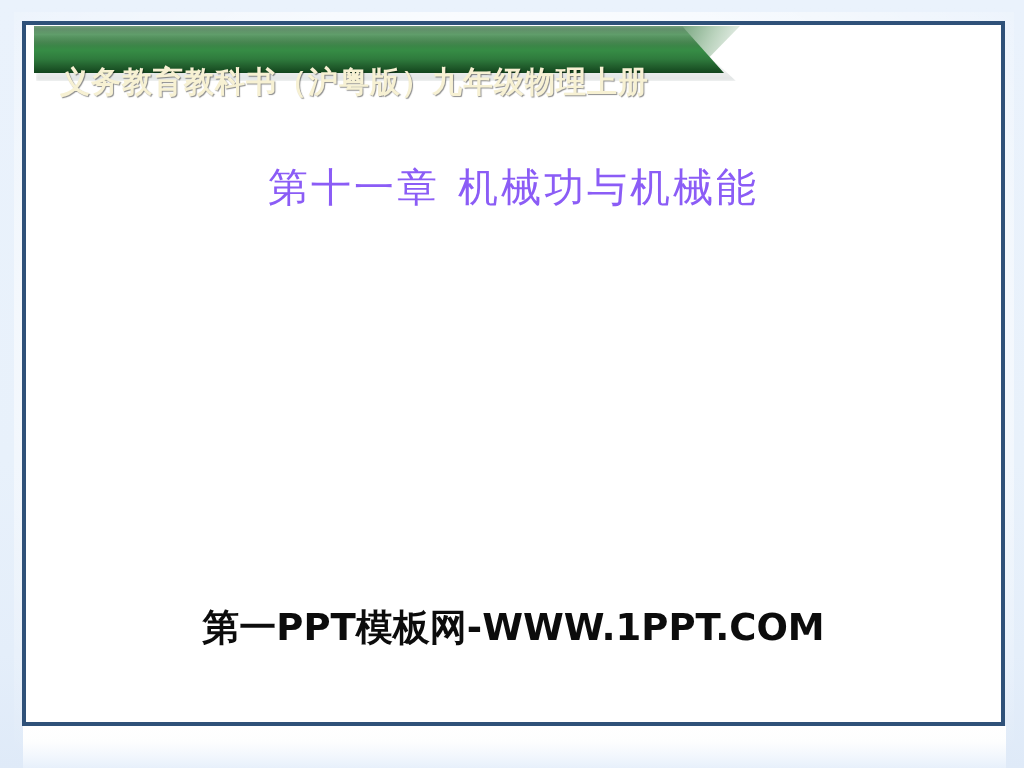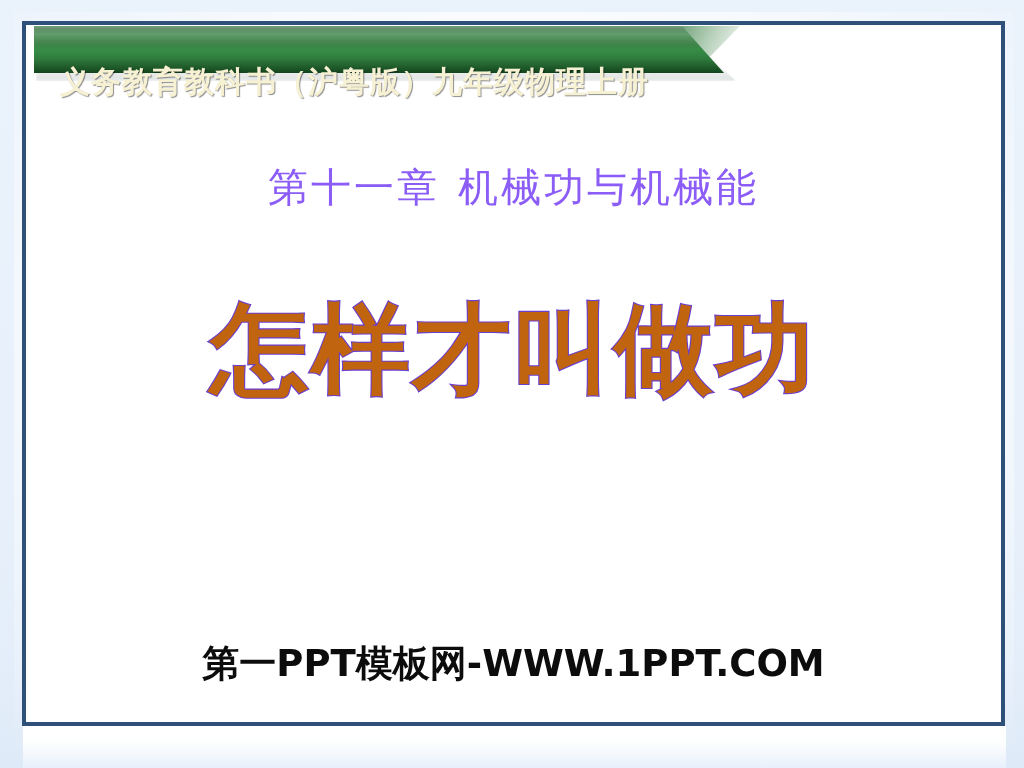--- a/index.html
+++ b/index.html
@@ -198,21 +198,20 @@
     left: 0;
     top: 578px;
     width: 100%;
     text-align: center;
     font-family: "DejaVu Sans", "Liberation Sans", sans-serif;
     font-size: 37px;
     font-weight: 700;
     color: #0c0c0c;
     letter-spacing: 0px;
     white-space: nowrap;
-    margin-top: 36px;
   }
 </style>
 </head>
 <body>
 
 <div id="viewer">
 
   <div id="slide-glow"></div>
   <div id="slide-reflection"></div>
 
@@ -223,18 +222,17 @@
       <div id="banner-wedge"></div>
       <div id="banner-bar"></div>
       <div id="banner-gloss"></div>
       <div id="banner-text">义务教育教科书（沪粤版）九年级物理上册</div>
     </div>
 
     <div id="chapter-title">
       <span>第十一章</span><span class="chap-sep"></span><span>机械功与机械能</span>
     </div>
 
-    <div id="main-title">怎样才叫做功</div>
 
     <div id="watermark">第一PPT模板网-WWW.1PPT.COM</div>
 
   </div>
 </div>
 
 </body></html>

